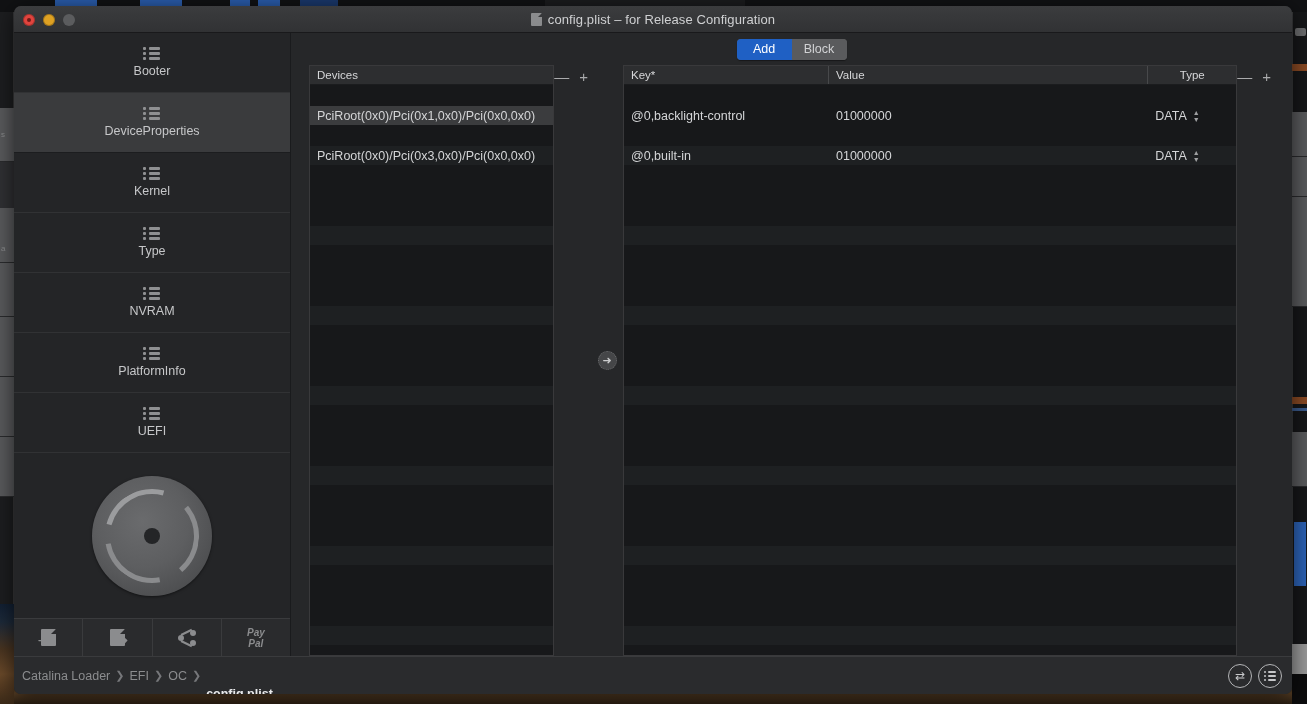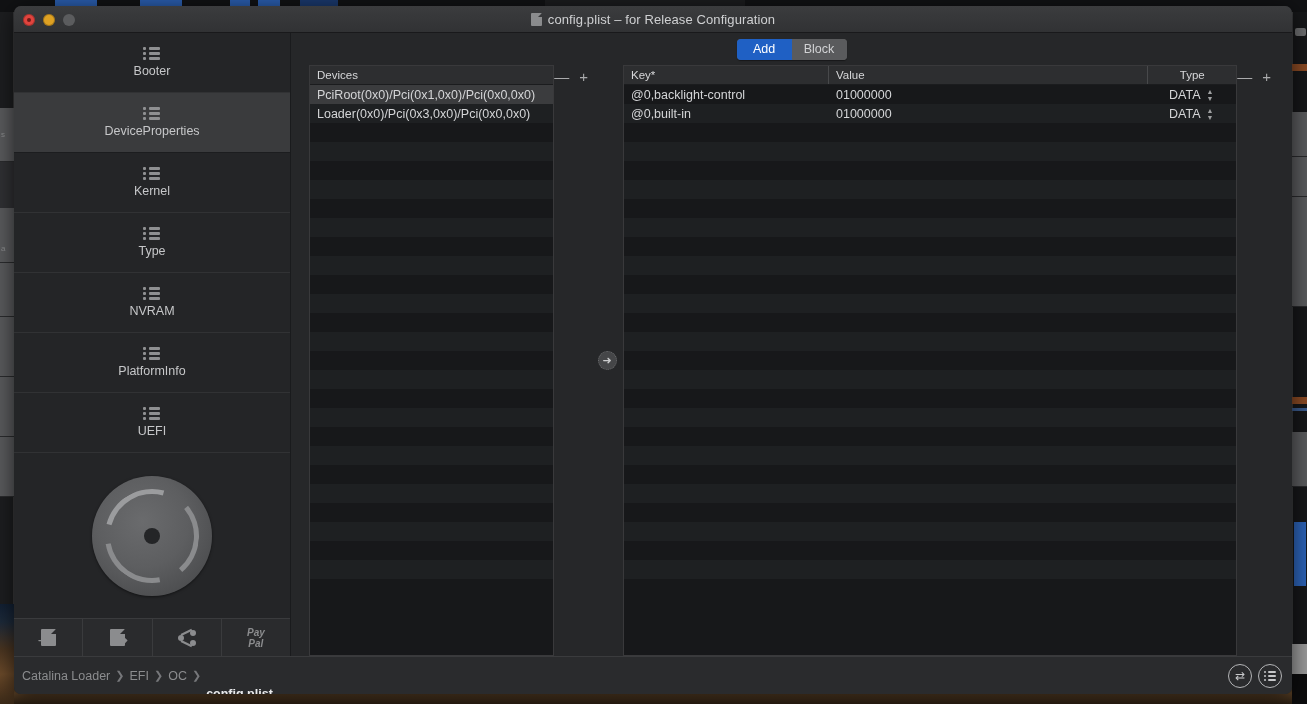--- a/index.html
+++ b/index.html
@@ -244,30 +244,30 @@
     align-items: center;
   }
   .th {
     font-size: 11.5px; color: #d6d7d9; padding: 0 7px;
     border-right: 1px solid #48494b; height: 100%;
     display: flex; align-items: center; cursor: default;
   }
   .th:last-child { border-right: none; }
   .th.center { justify-content: center; }
   .rows { flex: 1; position: relative; overflow: hidden; }
-  .row { display: flex; height: 19px; align-items: center; }
+  .row { display: flex; height: 19px; align-items: center; margin-top: 21px; }
   .row.odd { background: #17181a; }
   .row.even { background: #1e2022; }
   .row.sel { background: #3b3c3e; }
   .cell {
     font-size: 12.5px; color: #d4d5d7; padding: 0 7px;
     white-space: nowrap; overflow: hidden; text-overflow: ellipsis;
     display: flex; align-items: center; height: 100%;
   }
-  .cell.center { justify-content: center; }
+  .cell.center { }
   .stepper {
     width: 11px; display: flex; flex-direction: column; align-items: center;
     justify-content: center; gap: 2px; margin-left: 4px;
   }
   .stepper span { font-size: 7px; color: #9fa0a2; line-height: 5px; }
 
   .pm-row {
     height: 22px; flex: 0 0 22px;
     display: flex; align-items: center; justify-content: flex-end;
     gap: 10px; padding-right: 3px;
@@ -502,21 +502,21 @@
         <div class="pane left">
           <div class="tablebox">
             <div class="thead">
               <div class="th" style="flex:1;">Devices</div>
             </div>
             <div class="rows">
               <div class="row sel">
                 <div class="cell" style="flex:1;">PciRoot(0x0)/Pci(0x1,0x0)/Pci(0x0,0x0)</div>
               </div>
               <div class="row even">
-                <div class="cell" style="flex:1;">Loader(0x0)/Pci(0x3,0x0)/Pci(0x0,0x0)</div>
+                <div class="cell" style="flex:1;">PciRoot(0x0)/Pci(0x3,0x0)/Pci(0x0,0x0)</div>
               </div>
               <div class="row odd"></div>
               <div class="row even"></div>
               <div class="row odd"></div>
               <div class="row even"></div>
               <div class="row odd"></div>
               <div class="row even"></div>
               <div class="row odd"></div>
               <div class="row even"></div>
               <div class="row odd"></div>

